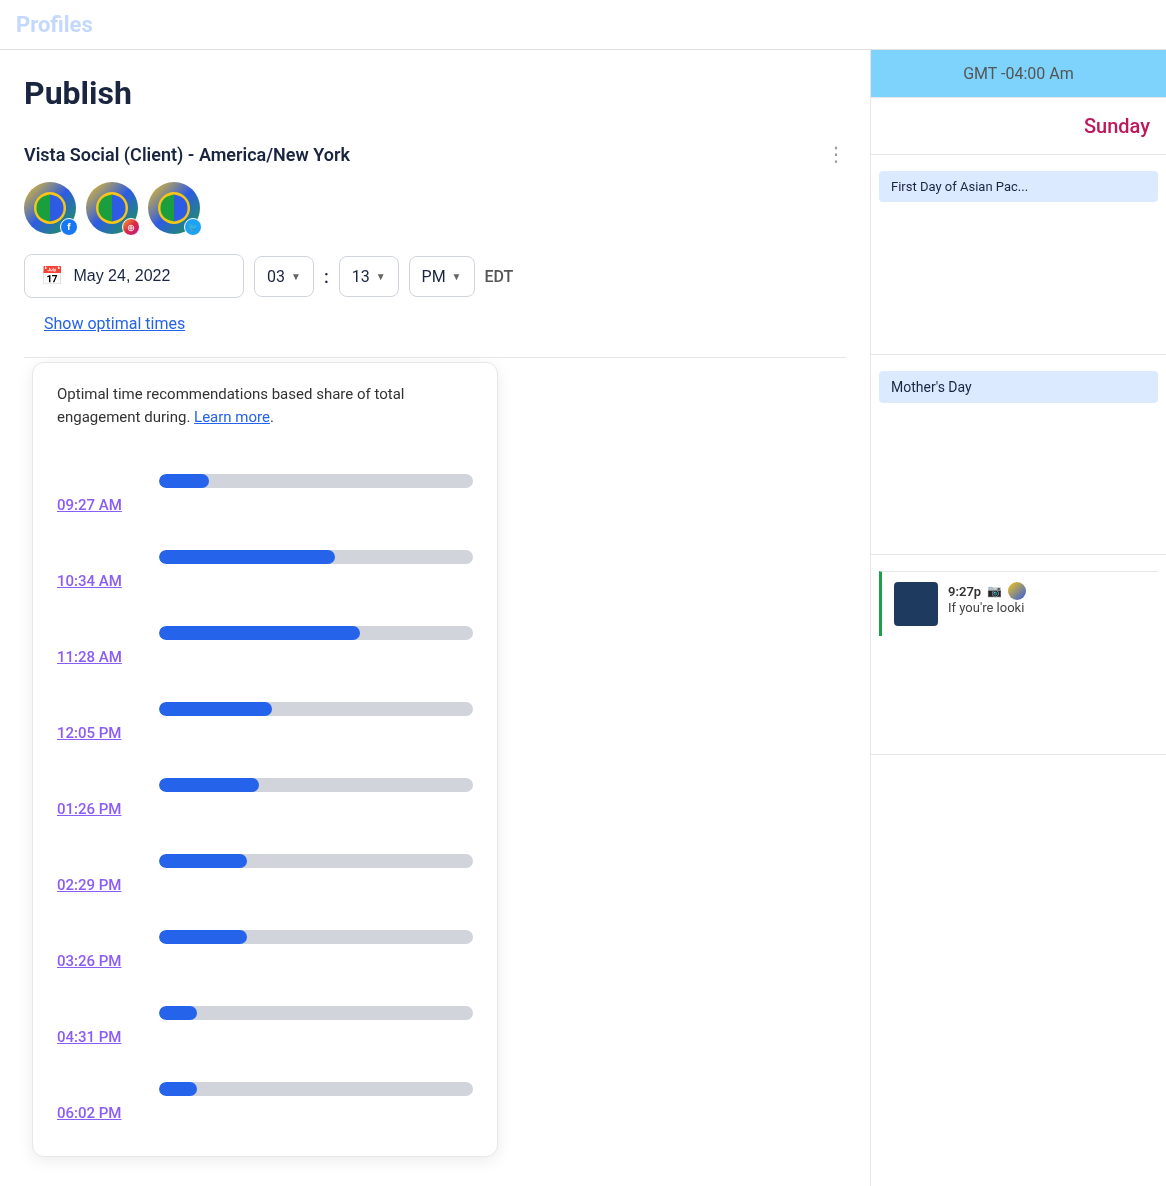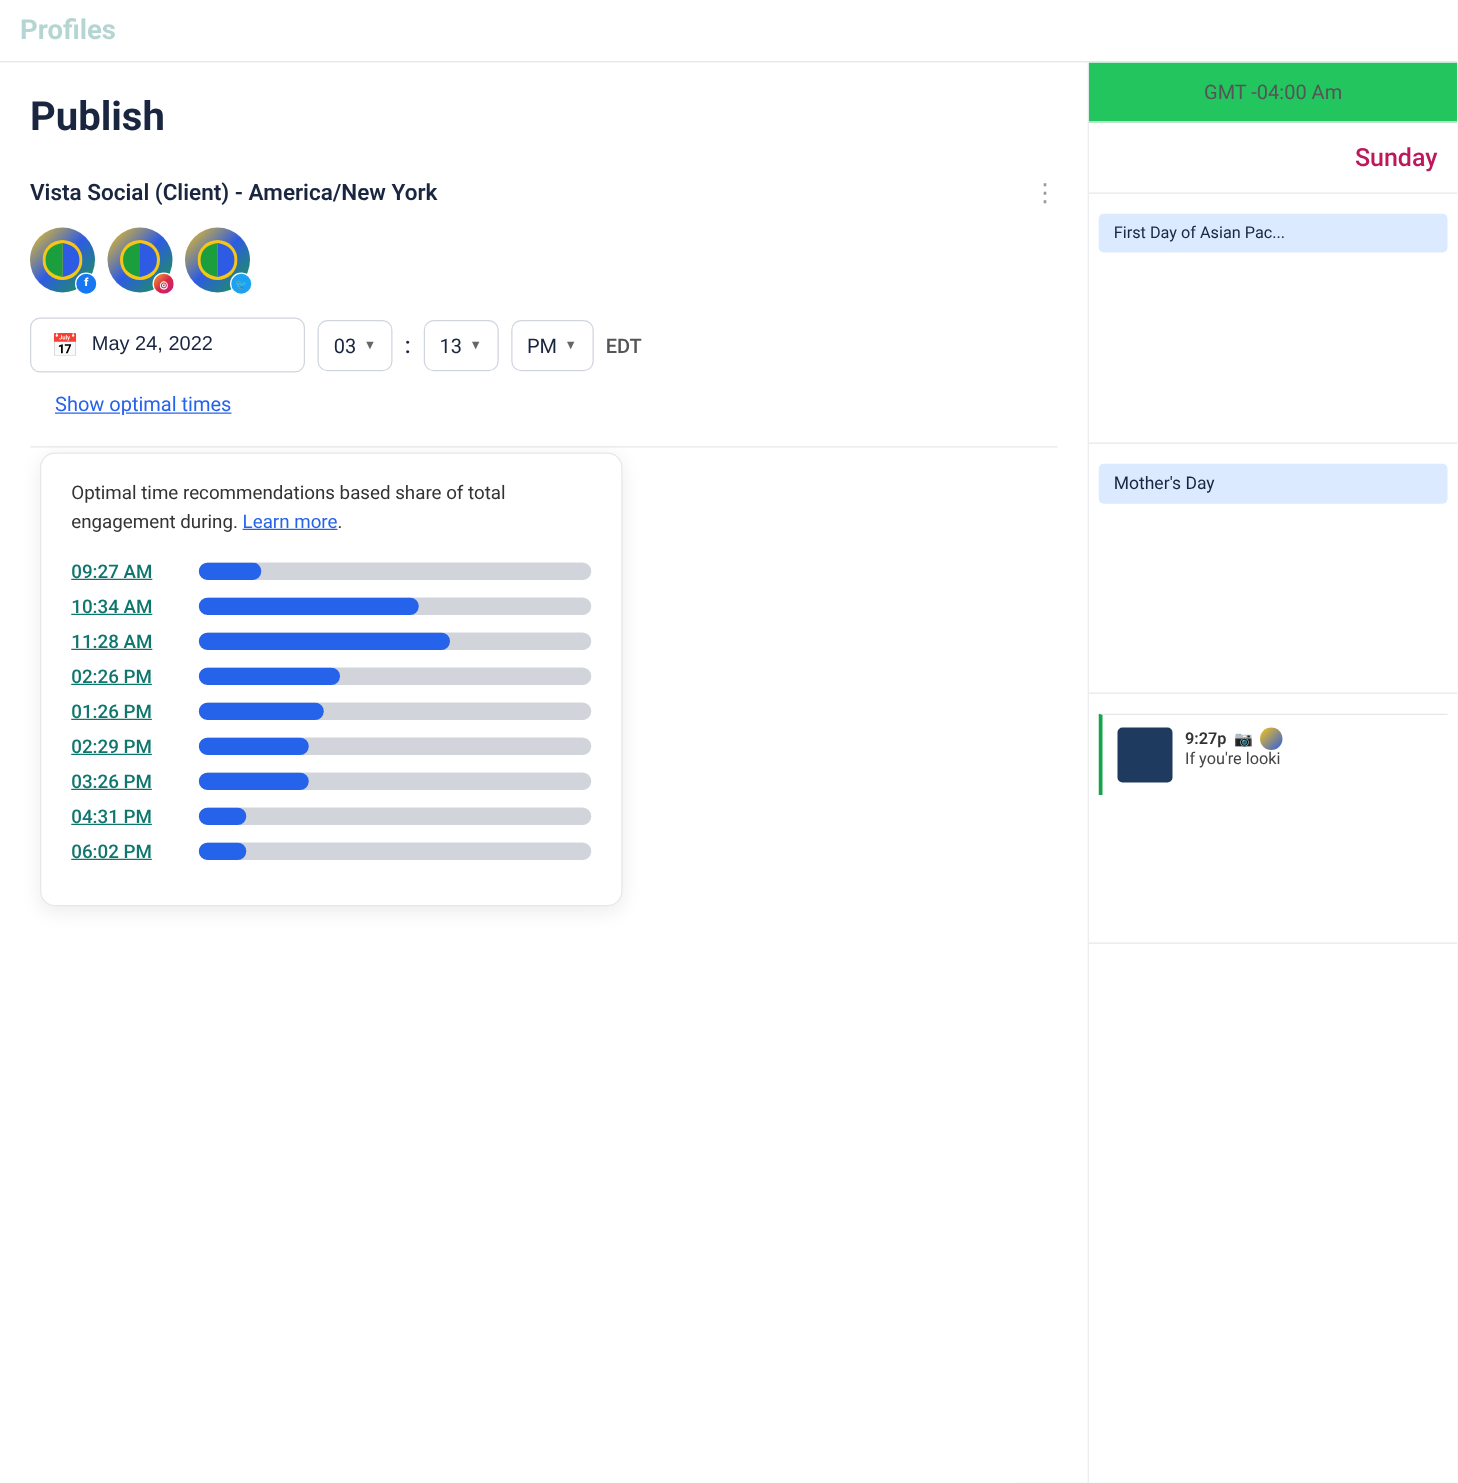--- a/index.html
+++ b/index.html
@@ -19,21 +19,21 @@
       display: flex;
       align-items: center;
       padding: 0 16px;
       border-bottom: 1px solid #e0e0e0;
       position: absolute;
       top: 0; left: 0; right: 0;
     }
     .top-bar-title {
       font-size: 22px;
       font-weight: 700;
-      color: #0f766e;
+      color: #3b82f6;
       opacity: 0.3;
     }
 
     
     .main-container {
       position: absolute;
       top: 50px;
       left: 0;
       right: 0;
       bottom: 0;
@@ -225,26 +225,27 @@
       text-decoration: underline;
     }
 
     .optimal-row {
       display: flex;
       align-items: center;
       gap: 12px;
       margin-bottom: 10px;
     }
     .optimal-time-link {
-      color: #0f766e;
+      color: #8b5cf6;
       font-size: 15px;
       text-decoration: underline;
       cursor: pointer;
       min-width: 90px;
       font-weight: 500;
+      margin-top: 48px;
     }
     .bar-container {
       flex: 1;
       background: #d1d5db;
       border-radius: 999px;
       height: 14px;
       overflow: hidden;
       position: relative;
     }
     .bar-fill {
@@ -255,21 +256,21 @@
 
     
     .right-panel {
       flex: 1;
       background: #fff;
       border-left: 1px solid #e5e7eb;
       padding: 0;
       overflow: hidden;
     }
     .right-header {
-      background: #22c55e;
+      background: #7dd3fc;
       padding: 14px 16px;
       border-bottom: 1px solid #e5e7eb;
       text-align: center;
     }
     .right-header-text {
       font-size: 16px;
       color: #555;
     }
     .right-day-label {
       font-size: 20px;
@@ -441,21 +442,21 @@
               <div class="bar-fill" style="width: 56%;"></div>
             </div>
           </div>
           <div class="optimal-row">
             <a href="#" class="optimal-time-link">11:28 AM</a>
             <div class="bar-container">
               <div class="bar-fill" style="width: 64%;"></div>
             </div>
           </div>
           <div class="optimal-row">
-            <a href="#" class="optimal-time-link">02:26 PM</a>
+            <a href="#" class="optimal-time-link">12:05 PM</a>
             <div class="bar-container">
               <div class="bar-fill" style="width: 36%;"></div>
             </div>
           </div>
           <div class="optimal-row">
             <a href="#" class="optimal-time-link">01:26 PM</a>
             <div class="bar-container">
               <div class="bar-fill" style="width: 32%;"></div>
             </div>
           </div>

